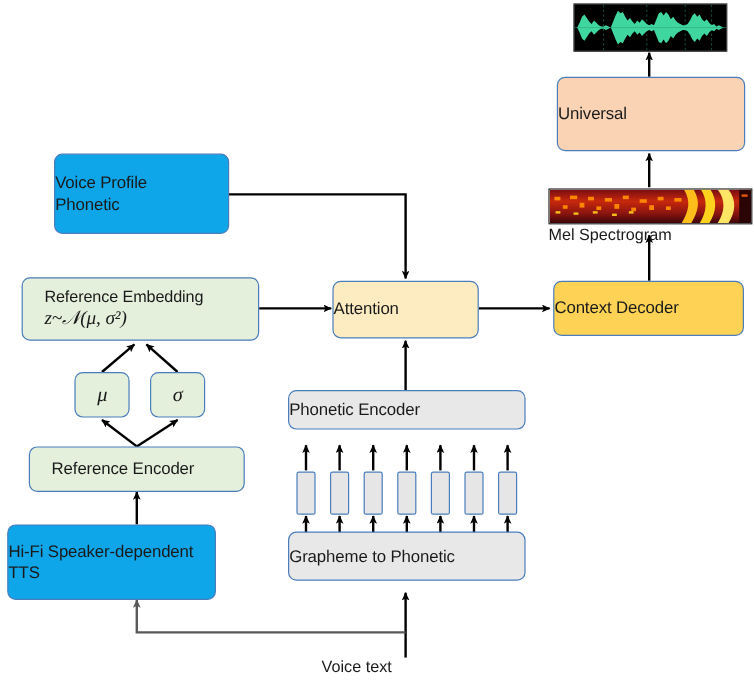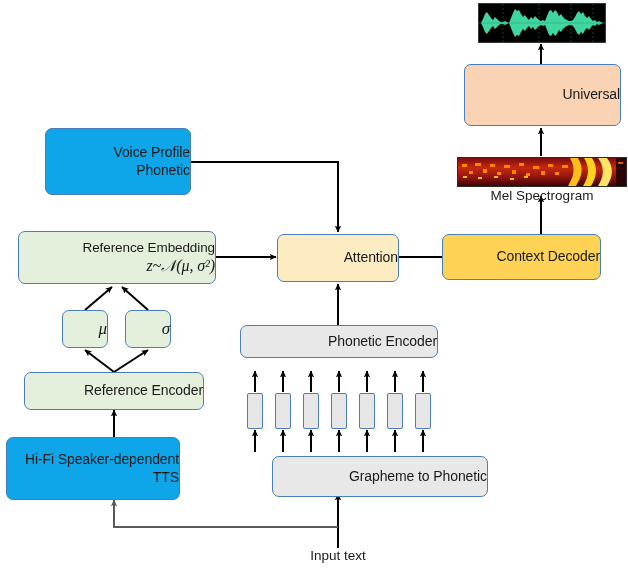--- a/index.html
+++ b/index.html
@@ -16,21 +16,21 @@
   }
   
   .node{
     position:absolute;
     box-sizing:border-box;
     border:1px solid #4a7ebb;
     border-radius:7px;
     display:flex;
     align-items:center;
     justify-content:center;
-    text-align:right;
+    text-align:left;
     color:#1a1a1a;
     line-height:1.25;
     letter-spacing:-0.1px;
     font-size:14px;
   }
   .node .lbl{display:block;width:100%;}
   .blue  {background:#0ea5e9;}
   .green {background:#e4efdc;padding-left:18px;}
   .cream {background:#fdecc2;}
   .gold  {background:#fdd255;}
@@ -42,21 +42,20 @@
   #wires{position:absolute;left:0;top:0;width:628px;height:570px;}
 
   
   .figure{position:absolute;box-sizing:border-box;}
   .wave-box{background:#000000;border:1px solid #3a3a3a;overflow:hidden;}
   .spec-box{border:1px solid #2a2a2a;overflow:hidden;}
   .caption{
     position:absolute;
     font-size:13.5px;
     color:#1a1a1a;
-    text-align:center;
     white-space:nowrap;
   }
   .mathline{font-family:"Liberation Serif","DejaVu Serif",serif;font-style:italic;font-size:16px;}
   .glyph{font-family:"Liberation Serif","DejaVu Serif",serif;font-style:italic;font-size:17px;}
 </style>
 </head>
 <body>
 
 <div id="diagram">
 
@@ -146,41 +145,41 @@
     <span class="lbl">Reference Encoder</span>
   </div>
 
   <div class="node blue" style="left:6px;top:437px;width:174px;height:63px;">
     <span class="lbl">
       <span>Hi-Fi Speaker-dependent</span><br>
       <span>TTS</span>
     </span>
   </div>
 
-  <div class="node cream" style="left:277px;top:234px;width:122px;height:48px;padding-left:31px;">
+  <div class="node cream" style="left:277px;top:234px;width:122px;height:48px;">
     <span class="lbl">Attention</span>
   </div>
 
   <div class="node grey" style="left:240px;top:325px;width:198px;height:33px;">
     <span class="lbl">Phonetic Encoder</span>
   </div>
 
   <div class="node tok" style="left:247px;top:393px;width:16px;height:36px;"></div>
   <div class="node tok" style="left:275px;top:393px;width:16px;height:36px;"></div>
   <div class="node tok" style="left:303px;top:393px;width:16px;height:36px;"></div>
   <div class="node tok" style="left:331px;top:393px;width:16px;height:36px;"></div>
   <div class="node tok" style="left:359px;top:393px;width:16px;height:36px;"></div>
   <div class="node tok" style="left:387px;top:393px;width:16px;height:36px;"></div>
   <div class="node tok" style="left:415px;top:393px;width:16px;height:36px;"></div>
 
-  <div class="node grey" style="left:240px;top:456px;width:216px;height:41px;margin-left:32px;">
+  <div class="node grey" style="left:240px;top:443px;width:198px;height:41px;">
     <span class="lbl">Grapheme to Phonetic</span>
   </div>
 
-  <div class="node gold" style="left:442px;top:234px;width:159px;height:46px;">
+  <div class="node gold" style="left:461px;top:234px;width:159px;height:46px;">
     <span class="lbl">Context Decoder</span>
   </div>
 
   <div class="node peach" style="left:464px;top:64px;width:157px;height:62px;">
     <span class="lbl">
       <span>Universal</span><br>
     </span>
   </div>
 
   <div class="figure wave-box" style="left:478px;top:3px;width:128px;height:40px;">
@@ -249,15 +248,15 @@
       <path d="M112,0 C118,10 116,18 110,28 L118,28 C124,18 126,10 120,0 Z" fill="#ffbe1a"></path>
       <path d="M126,0 C132,9 131,19 125,28 L133,28 C139,19 140,9 134,0 Z" fill="#ffd21e"></path>
       <path d="M140,0 C147,9 146,19 140,28 L149,28 C155,19 156,9 149,0 Z" fill="#ffe566"></path>
       <rect x="158" y="0" width="10" height="28" fill="#2b0406"></rect>
       <rect x="160" y="4" width="5" height="2" fill="#e0560c"></rect>
     </svg>
   </div>
 
   <div class="caption" style="left:457px;top:188px;width:170px;">Mel Spectrogram</div>
 
-  <div class="caption" style="left:268px;top:548px;width:140px;">Input text</div>
+  <div class="caption" style="left:268px;top:548px;width:140px;">Voice text</div>
 
 </div>
 
 </body></html>

